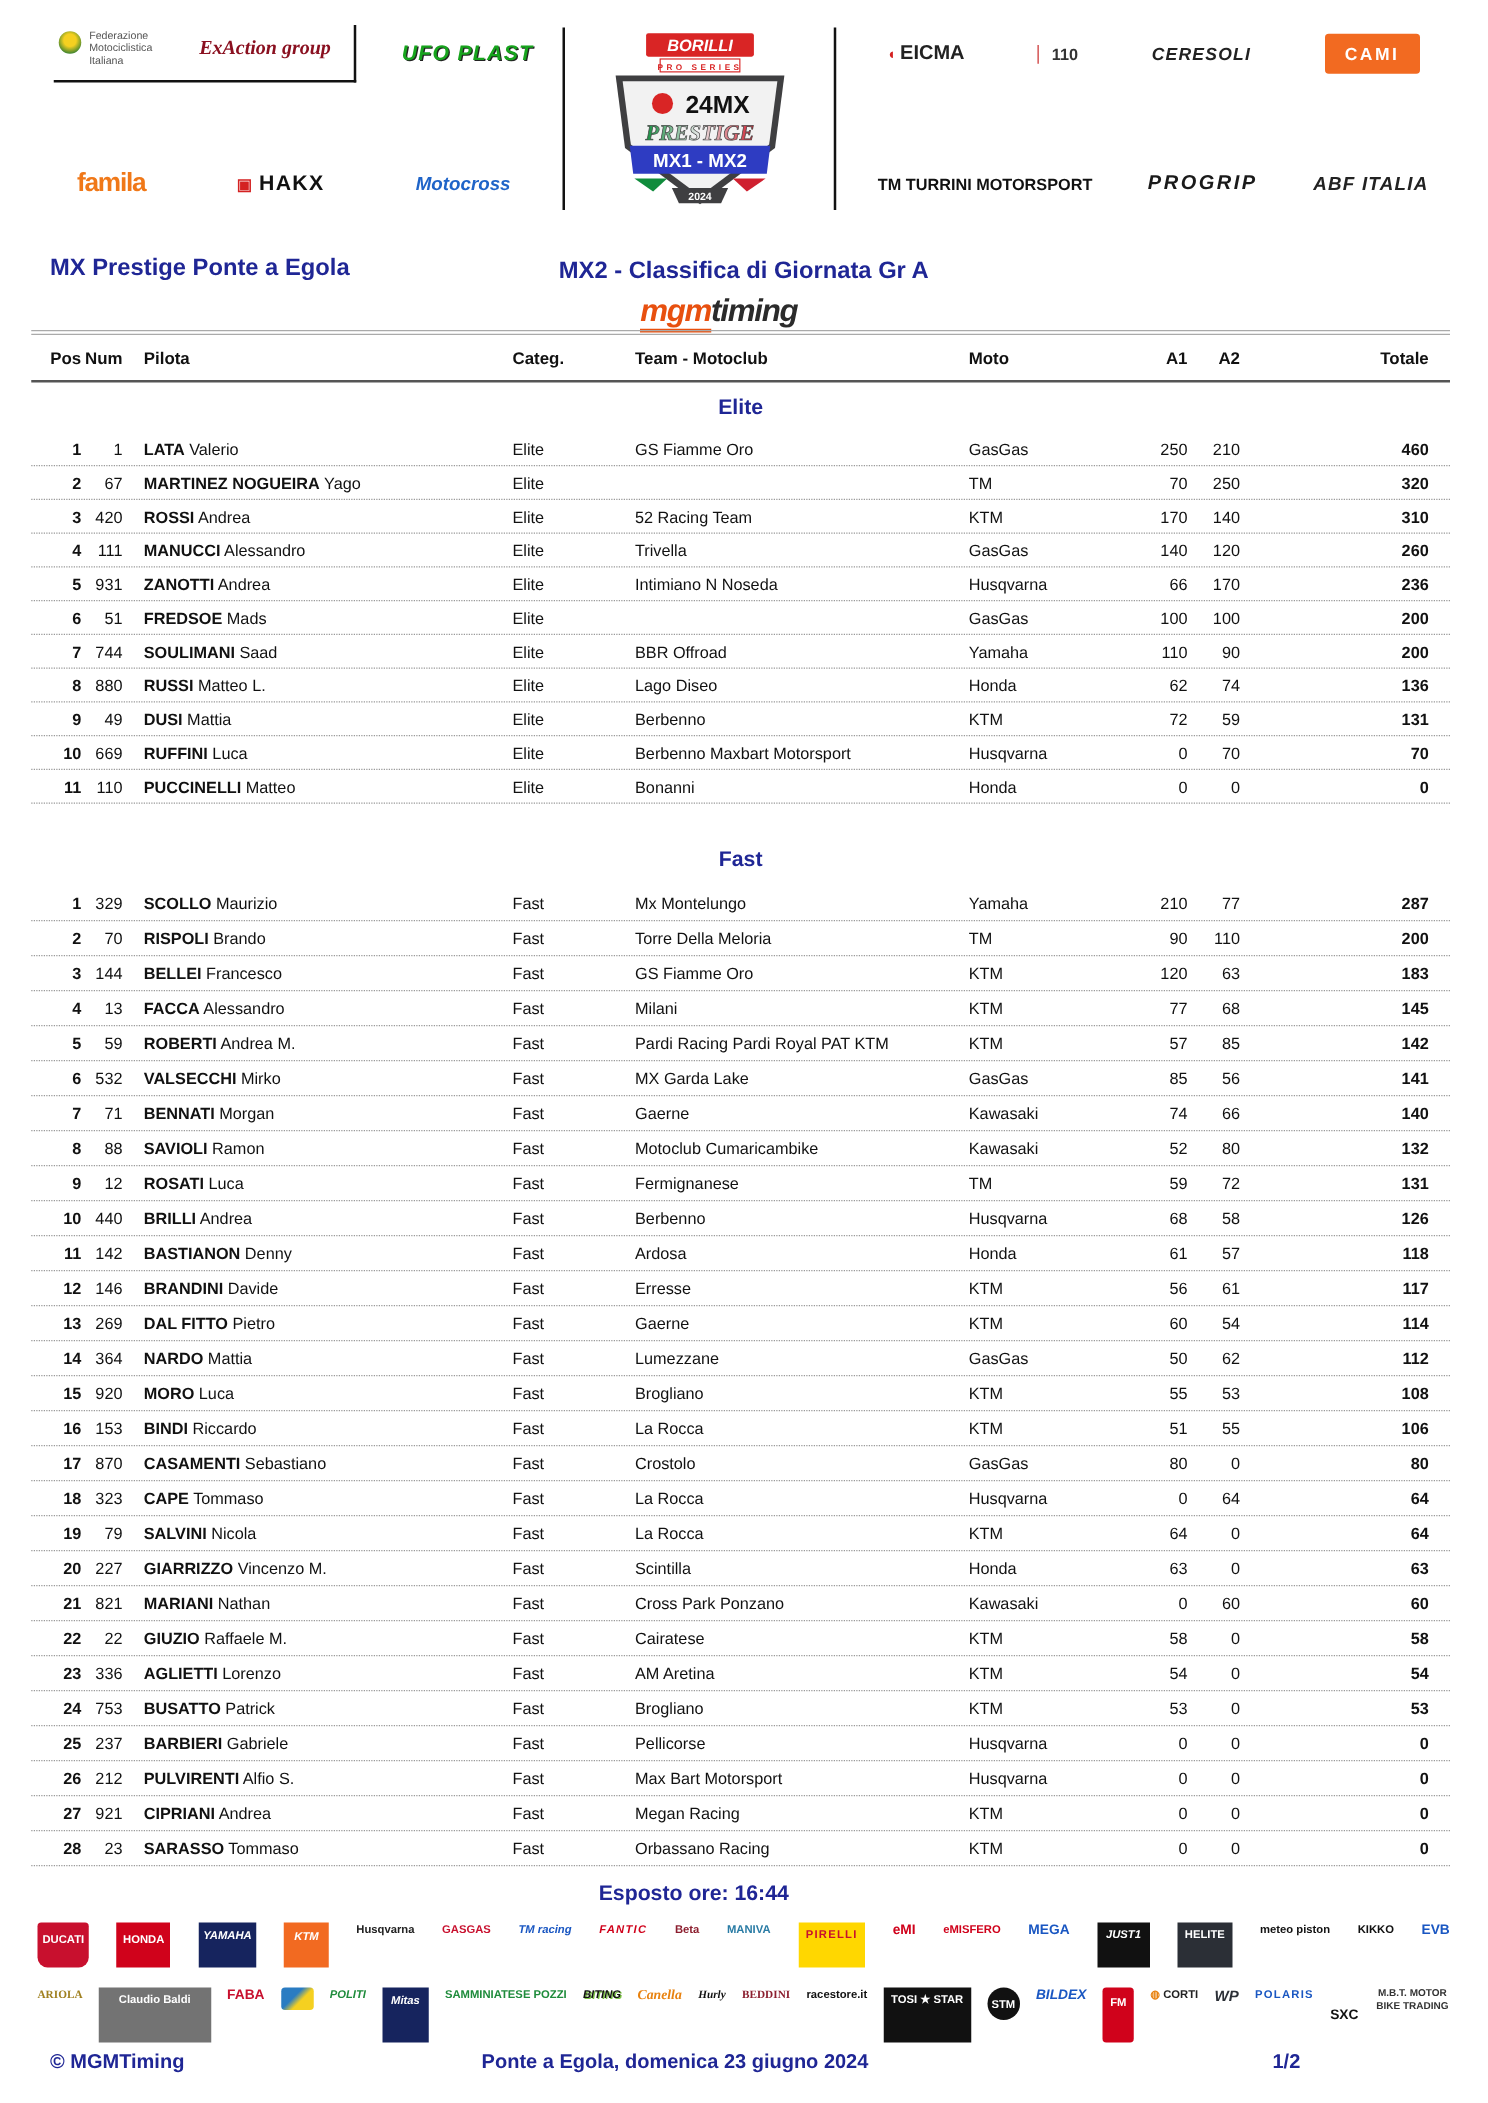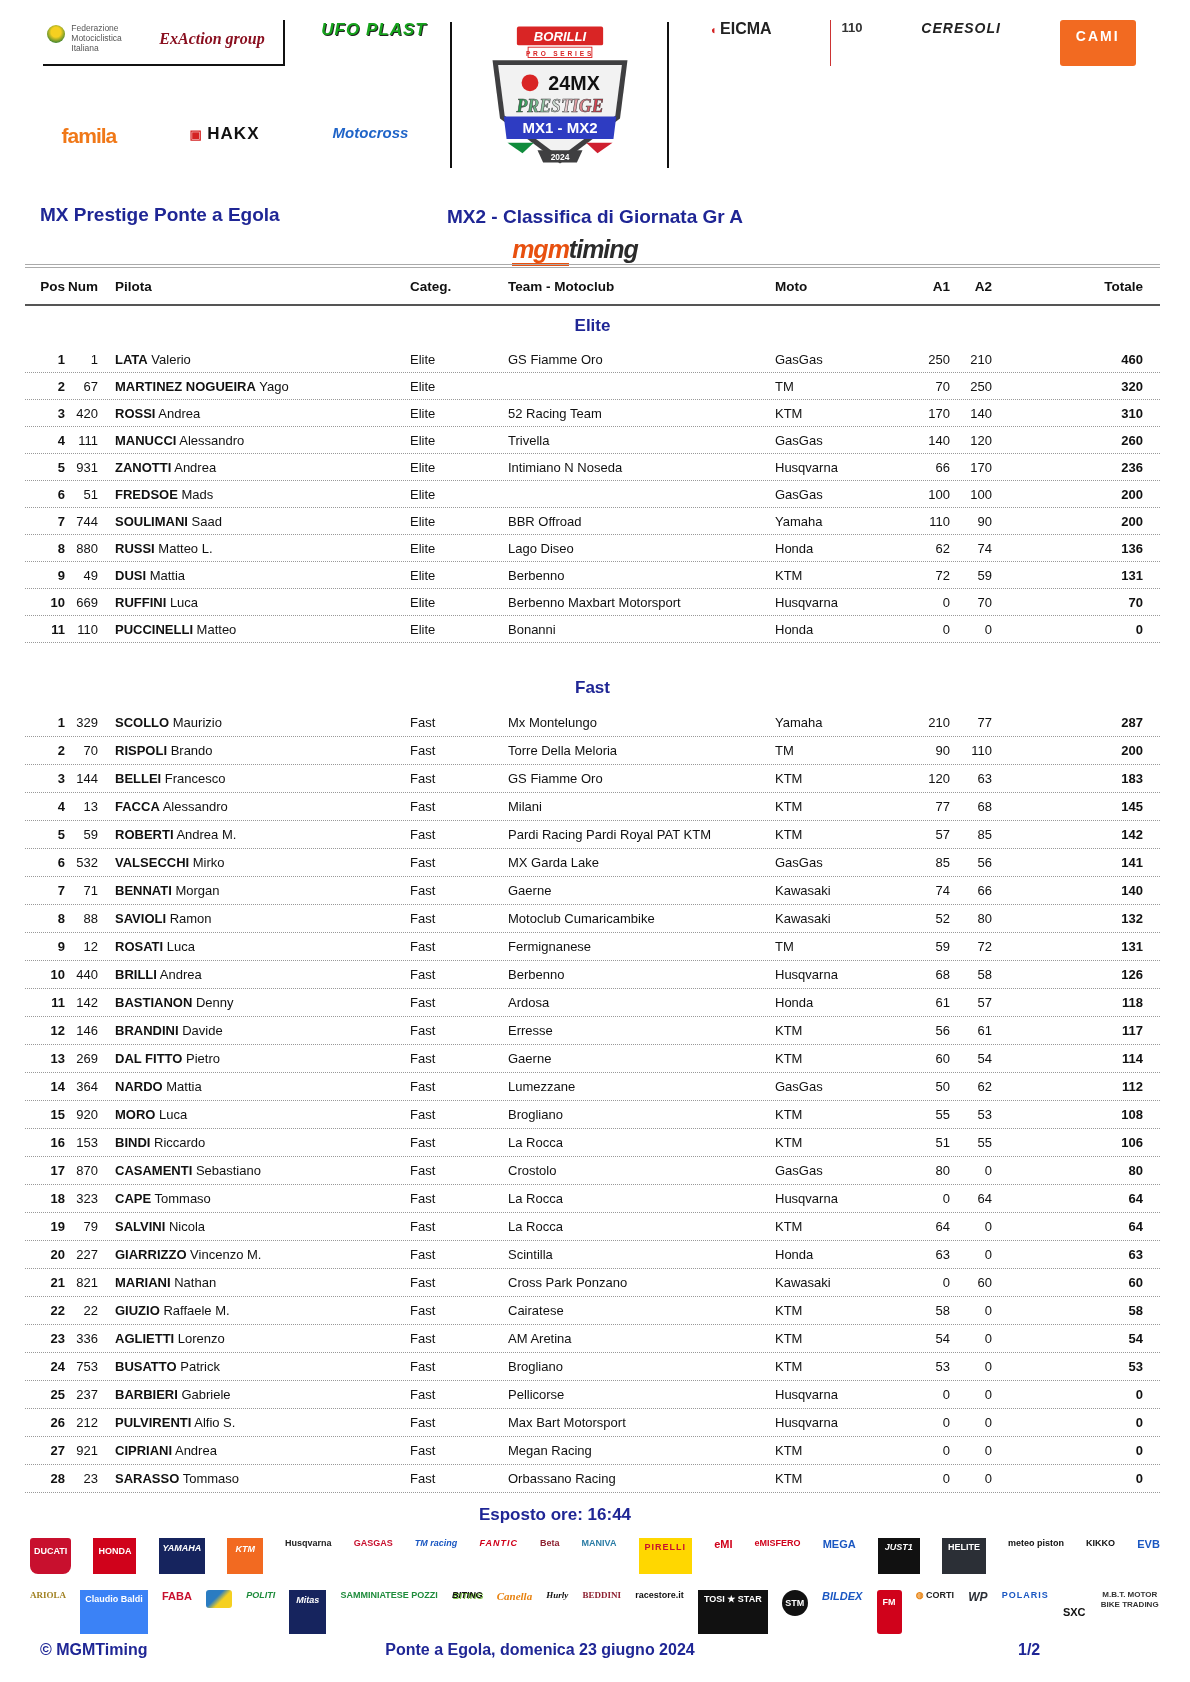--- a/index.html
+++ b/index.html
@@ -3,21 +3,21 @@
 <meta charset="utf-8">
 <style>
   html,body{margin:0;padding:0;background:#fff;}
   body{width:1190px;height:1682px;position:relative;font-family:"Liberation Sans",sans-serif;color:#111;overflow:hidden;}
 
   
   .hdr{position:absolute;top:20px;left:25px;width:1140px;height:150px;}
   .hdr-left{position:absolute;left:0;top:0;width:420px;height:150px;display:flex;flex-direction:column;justify-content:space-between;}
   .hdr-center{position:absolute;left:425px;top:2px;width:215px;height:146px;border-left:2px solid #111;border-right:2px solid #111;display:flex;align-items:center;justify-content:center;}
   .hdr-right{position:absolute;left:655px;top:0;width:485px;height:150px;display:flex;flex-direction:column;justify-content:space-between;}
-  .lg-row{display:flex;justify-content:space-around;height:46px;}
+  .lg-row{display:flex;align-items:center;justify-content:space-around;height:46px;}
   .fmi-box{display:flex;align-items:center;gap:14px;border-right:2px solid #111;border-bottom:2px solid #111;padding:4px 18px 10px 4px;}
   .lg{display:inline-block;font-weight:700;white-space:nowrap;font-style:normal;}
   .lg-fmi{font-size:8.5px;color:#555;font-weight:400;white-space:normal;width:74px;line-height:1.15;position:relative;padding-left:24px;}
   .lg-fmi::before{content:"";position:absolute;left:0;top:1px;width:18px;height:18px;border-radius:50%;background:radial-gradient(circle at 50% 40%, #f5d020 35%, #2e7d32 80%);}
   .lg-exaction{color:#8a1020;font-style:italic;font-size:16px;font-family:"Liberation Serif",serif;}
   .lg-ufo{color:#17a41d;font-style:italic;font-size:17px;text-shadow:1px 1px 0 #222;letter-spacing:1px;}
   .lg-raven{font-size:19px;font-style:italic;letter-spacing:2px;color:#111;}
   .lg-athena{font-size:17px;color:#111;}
   .lg-athena::before{content:"◉ ";color:#d42222;}
   .lg-innteck{font-size:16px;font-style:italic;color:#111;}
@@ -86,21 +86,21 @@
   .sp-pirelli{background:#ffd700;color:#c8102e;padding:4px 6px;letter-spacing:1px;}
   .sp-emi{color:#d0021b;font-size:11px;}
   .sp-emisfero{color:#d0021b;}
   .sp-mega{color:#1a57c2;font-size:11px;}
   .sp-just1{background:#111;color:#fff;padding:4px 7px;font-style:italic;}
   .sp-helite{background:#2b2f36;color:#fff;padding:4px 6px;}
   .sp-meteopiston{color:#111;}
   .sp-kikko{color:#111;}
   .sp-evb{color:#1a57c2;font-size:11px;}
   .sp-ariola{color:#a08020;font-family:"Liberation Serif",serif;}
-  .sp-baldi{background:#3b82f6;color:#fff;padding:4px 5px;}
+  .sp-baldi{background:#737373;color:#fff;padding:4px 16px;}
   .sp-faba{color:#c8102e;font-size:11px;}
   .sp-crest{width:26px;height:18px;background:linear-gradient(135deg,#2a7cc2 40%,#f5d020 60%);border-radius:3px;}
   .sp-politi{color:#1f8c3c;font-style:italic;}
   .sp-mitas{background:#16245e;color:#fff;padding:5px 7px;font-style:italic;}
   .sp-pozzi{color:#1f8c3c;}
   .sp-biting{color:#111;text-shadow:1px 1px 0 #7ac143;font-style:italic;}
   .sp-canella{color:#e8820f;font-family:"Liberation Serif",serif;font-style:italic;font-size:11px;}
   .sp-hurly{color:#111;font-style:italic;font-family:"Liberation Serif",serif;}
   .sp-beddini{color:#8c1f2f;font-family:"Liberation Serif",serif;}
   .sp-racestore{color:#111;}
@@ -165,20 +165,25 @@
       <text x="80" y="144" text-anchor="middle" font-size="9" font-weight="bold" fill="#ffffff">2024</text>
     </svg>
   </div>
 
   <div class="hdr-right">
     <div class="lg-row">
         <span class="lg lg-eicma">EICMA</span>
         <span class="lg lg-110">110</span>
         <span class="lg lg-ceresoli">CERESOLI</span>
         <span class="lg lg-cami">CAMI</span>
+      </div>
+    <div class="lg-row">
+        <span class="lg lg-turrini">TM TURRINI MOTORSPORT</span>
+        <span class="lg lg-progrip">PROGRIP</span>
+        <span class="lg lg-abf">ABF ITALIA</span>
       </div>
   </div>
 </div>
 
 <div class="event-title">MX Prestige Ponte a Egola</div>
 <div class="doc-title">MX2 - Classifica di Giornata Gr A</div>
 <div class="mgm"><span class="p1">mgm</span><span class="p2">timing</span></div>
 
 <div class="table">
   <div class="dline"></div>

